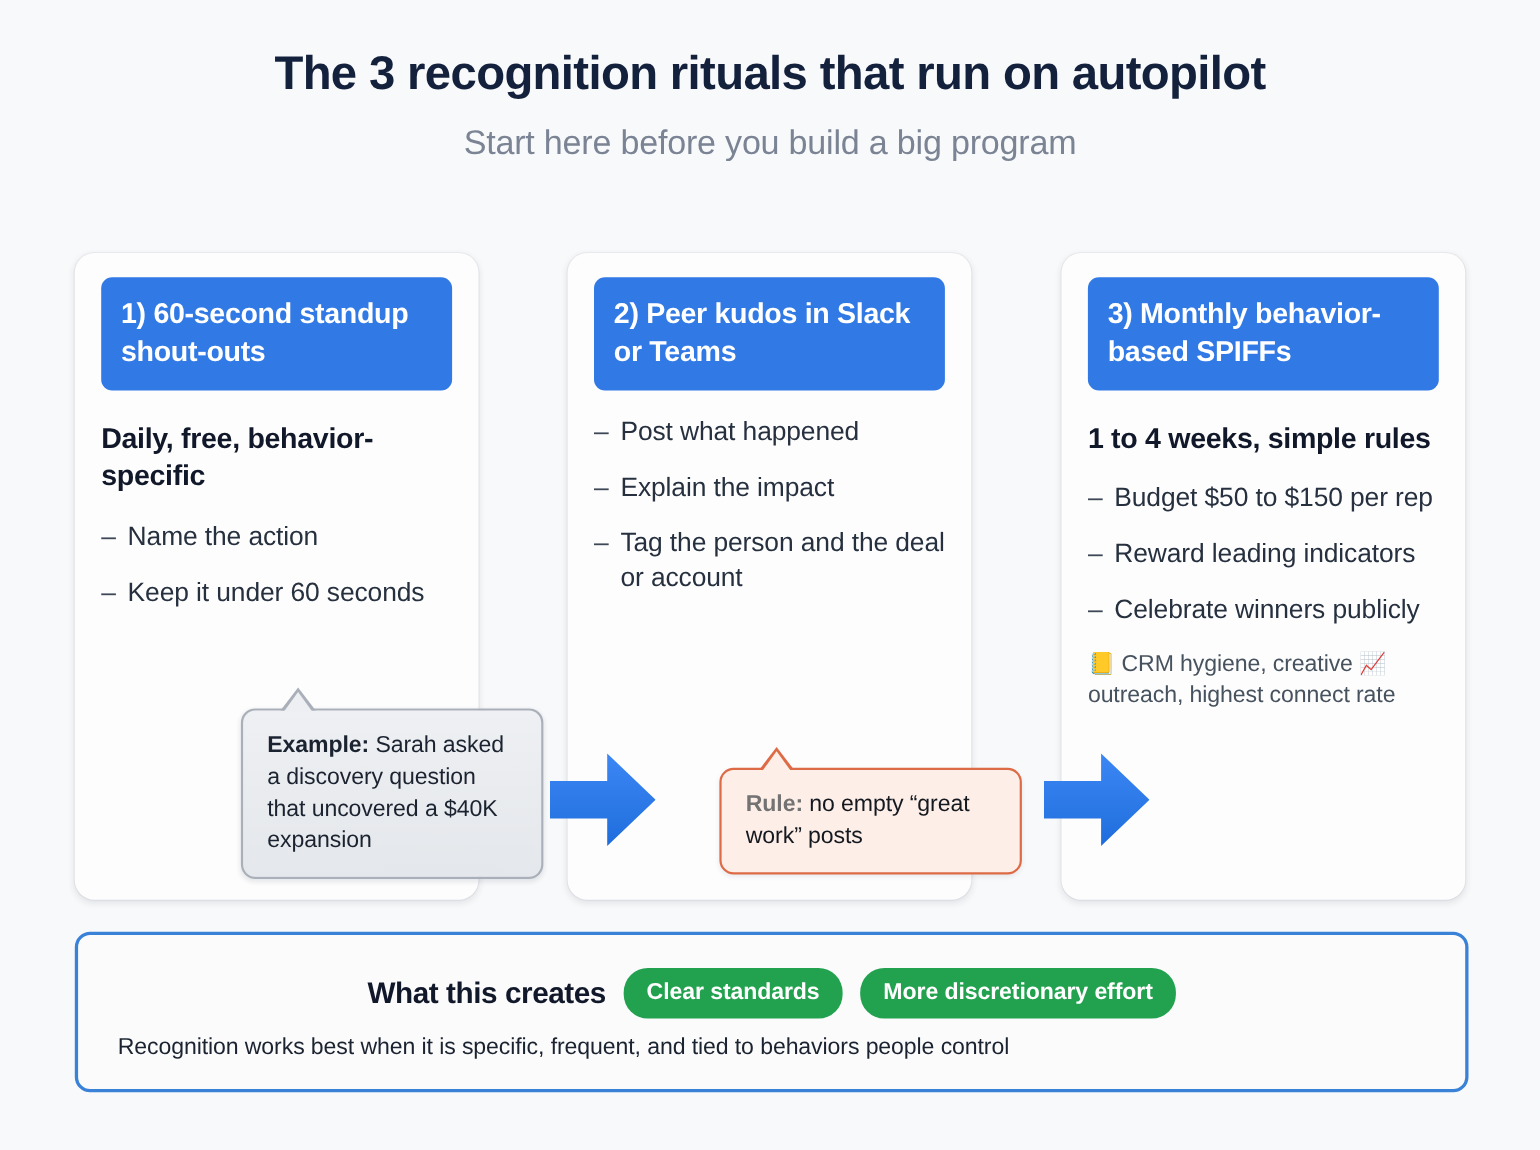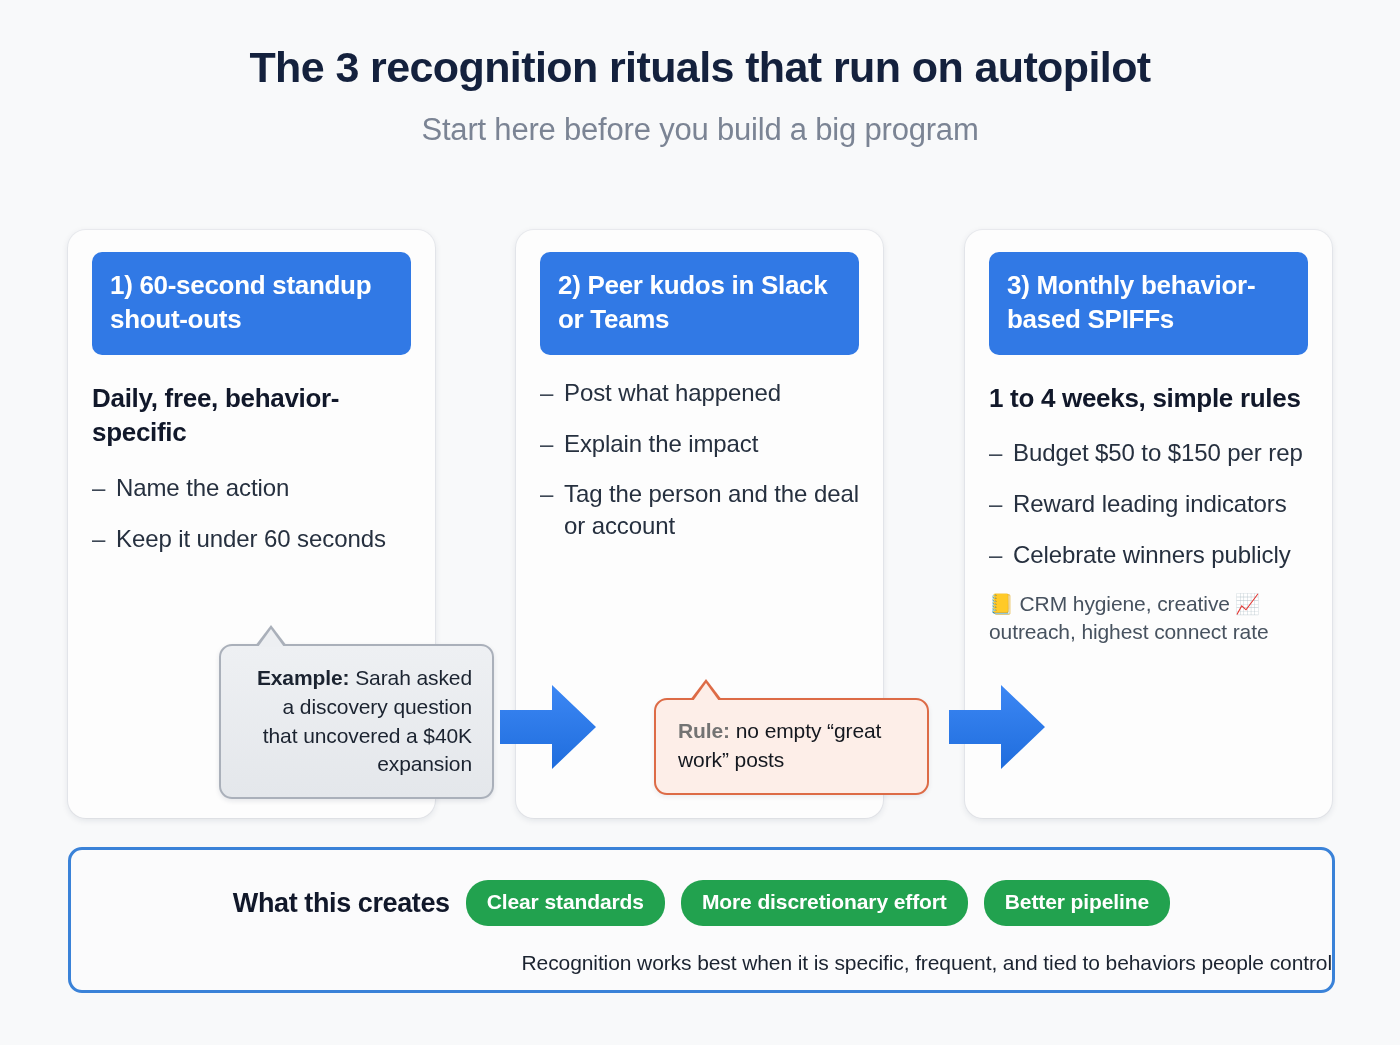--- a/index.html
+++ b/index.html
@@ -141,21 +141,20 @@
   }
 
   #bubble-example {
     left: 219px;
     top: 644px;
     width: 275px;
     padding: 18px 20px 18px 22px;
     background: linear-gradient(180deg, #eef0f3 0%, #e4e7eb 100%);
     border: 2px solid #aab0ba;
     box-shadow: 0 2px 5px rgba(20,33,61,0.10);
-    text-align: right;
   }
   #bubble-example .bubble-text { color: #1b2330; }
   #bubble-example .bold { font-weight: bold; }
   #bubble-example .bubble-tail {
     left: 34px;
     top: -21px;
     border-left: 16px solid transparent;
     border-right: 16px solid transparent;
     border-bottom: 21px solid #aab0ba;
   }
@@ -229,25 +228,26 @@
     background: #22a24f;
     color: #ffffff;
     font-size: 21px;
     font-weight: bold;
     border-radius: 22px;
     padding: 10px 21px 12px 21px;
     white-space: nowrap;
     letter-spacing: -0.1px;
   }
   #footer-caption {
-    text-align: right;
+    text-align: left;
     font-size: 21px;
     color: #1b2330;
-    margin-top: 25px;
-    letter-spacing: -0.1px;
+    margin-top: 14px;
+    letter-spacing: -0.1px;
+    padding-left: 36px;
   }
 </style>
 </head>
 <body>
 
 <div id="header">
   <h1 id="page-title">The 3 recognition rituals that run on autopilot</h1>
   <p id="page-subtitle">Start here before you build a big program</p>
 </div>
 
@@ -324,16 +324,15 @@
   <div class="bubble-text">
     <span class="bold">Rule:</span><span> no empty “great work” posts</span>
   </div>
 </div>
 
 <div id="footer-box">
   <div id="footer-row">
     <div id="footer-label">What this creates</div>
     <div class="pill">Clear standards</div>
     <div class="pill">More discretionary effort</div>
-    <div class="pill">Better pipeline</div>
   </div>
   <div id="footer-caption">Recognition works best when it is specific, frequent, and tied to behaviors people control</div>
 </div>
 
 </body></html>

